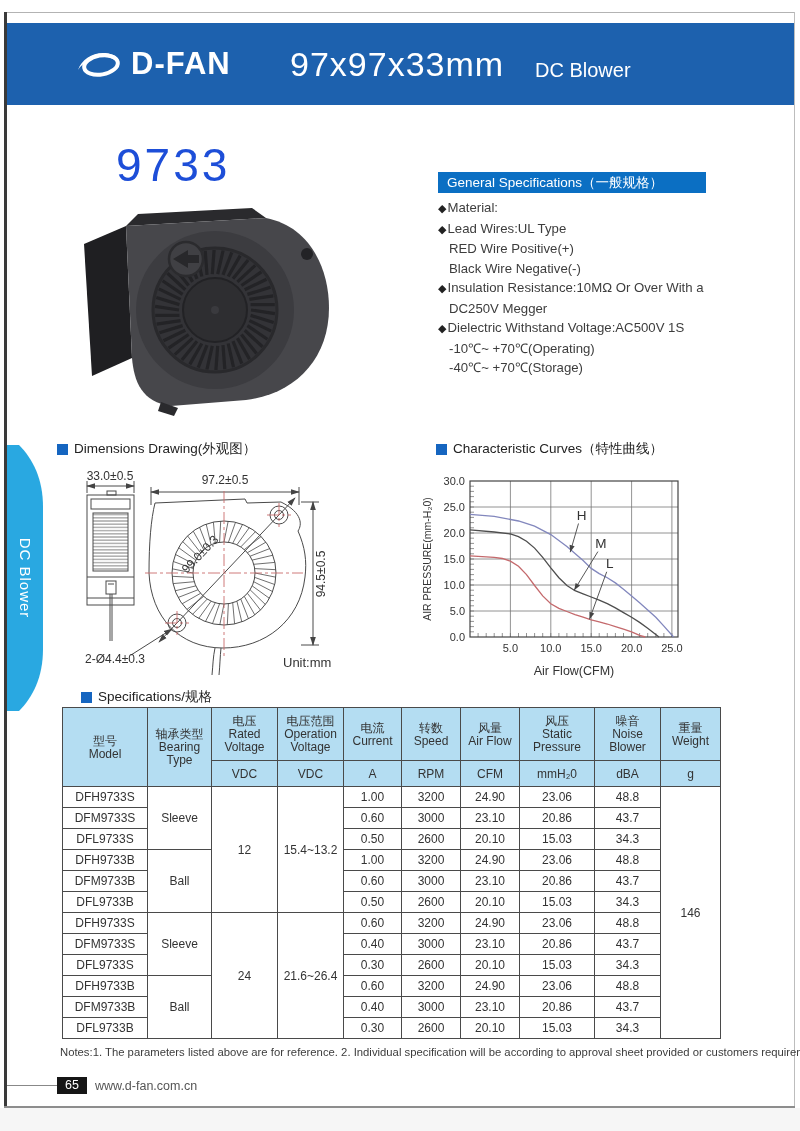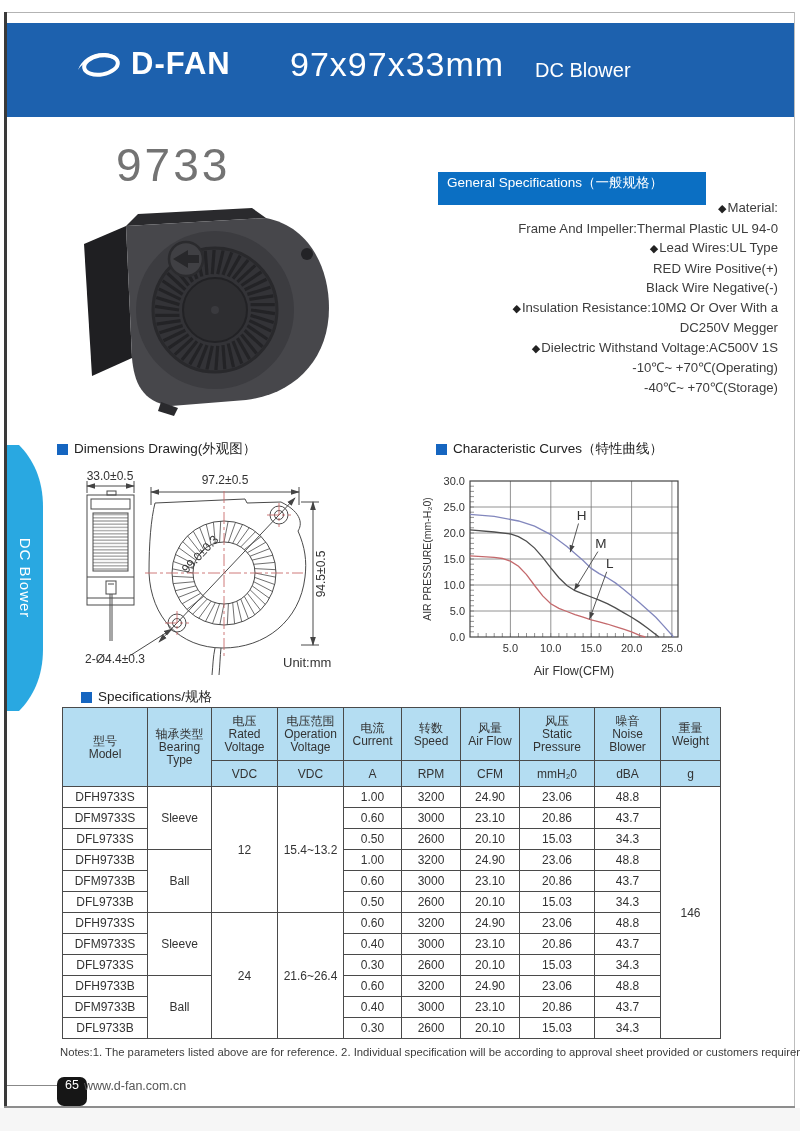--- a/index.html
+++ b/index.html
@@ -9,32 +9,32 @@
   }
   .abs{position:absolute;}
   
   .b-top{left:5px;top:12px;width:790px;height:1px;background:#b3b3b3;}
   .b-left{left:4px;top:12px;width:3px;height:1096px;background:#3a3a3a;}
   .b-right{left:794px;top:12px;width:1px;height:1095px;background:#bdbdbd;}
   .b-bottom{left:4px;top:1106px;width:791px;height:2px;background:#8d8d8d;}
   .below-strip{left:0;top:1108px;width:800px;height:23px;background:#f6f6f6;}
 
   
-  .header-bar{left:7px;top:23px;width:787px;height:94px;background:#1d61ae;}
+  .header-bar{left:7px;top:23px;width:787px;height:82px;background:#1d61ae;}
   .logo-icon{left:68px;top:24px;}
   .brand{left:124px;top:23px;font-size:31px;font-weight:bold;color:#fff;letter-spacing:1px;}
   .size-text{left:283px;top:22px;font-size:34px;font-weight:400;color:#fff;letter-spacing:1px;}
   .product-text{left:528px;top:36px;font-size:20px;color:#fff;}
 
-  .model-title{left:116px;top:138px;font-size:46px;color:#737373;letter-spacing:3px;}
+  .model-title{left:116px;top:138px;font-size:46px;color:#1d4ed8;letter-spacing:3px;}
 
   
-  .gs-bar{left:438px;top:172px;width:268px;height:33px;background:#0b6fc3;color:#fff;
+  .gs-bar{left:438px;top:172px;width:268px;height:21px;background:#0b6fc3;color:#fff;
           font-size:13.5px;line-height:21px;padding-left:9px;box-sizing:border-box;}
-  .gs-list{left:438px;top:198px;width:340px;text-align:right;}
+  .gs-list{left:438px;top:198px;width:340px;}
   .spec-line{font-size:13.2px;color:#3d3d3d;line-height:19.5px;white-space:nowrap;}
   .spec-line .diamond{font-size:11px;color:#222;margin-right:1px;}
   .spec-line.cont{padding-left:11px;}
 
   
   .sec-head{font-size:13.5px;color:#222;display:flex;align-items:center;gap:6px;white-space:nowrap;}
   .sec-sq{width:11px;height:11px;background:#1565c0;flex:0 0 auto;}
   .sec-dim{left:57px;top:440px;}
   .sec-cur{left:436px;top:440px;justify-content:space-between;}
   .sec-spec{left:57px;top:688px;margin-left:24px;}
@@ -44,23 +44,23 @@
   table.spec th, table.spec td{border:1px solid #4a4a4a;text-align:center;padding:0;}
   table.spec thead th{background:#b4ddf2;font-weight:normal;color:#333;}
   table.spec thead tr.r1 th{height:52px;}
   table.spec thead tr.r2 th{height:25px;font-size:12px;}
   .hcn{font-size:12px;line-height:14px;font-family:Liberation Serif, serif;}
   .hen{font-size:12px;line-height:13px;}
   table.spec td{font-size:12px;height:20px;color:#333;}
 
   .notes{left:60px;top:1046px;font-size:11.3px;color:#3c3c3c;white-space:nowrap;}
   .foot-line{left:7px;top:1085px;width:50px;height:1px;background:#888;}
-  .page-box{left:57px;top:1077px;width:30px;height:29px;background:#161616;color:#fff;
-            font-size:12.5px;line-height:17px;text-align:center;border-radius:7px;}
-  .website{left:84px;top:1079px;font-size:12.5px;color:#555;}
+  .page-box{left:57px;top:1077px;width:30px;height:17px;background:#161616;color:#fff;
+            font-size:12.5px;line-height:17px;text-align:center;}
+  .website{left:95px;top:1079px;font-size:12.5px;color:#555;}
 
   
   .side-tab{left:7px;top:445px;width:36px;height:266px;}
   .side-tab-label{position:absolute;left:-52px;top:123px;width:140px;height:20px;
      transform:rotate(90deg);color:#fff;font-size:15px;letter-spacing:1px;
      text-align:center;line-height:20px;}
 </style>
 </head>
 <body>
 
@@ -136,21 +136,20 @@
   <circle cx="149" cy="114" r="4" fill="#3a3a3e"></circle>
   <circle cx="120" cy="63" r="17" fill="#404044" stroke="#2b2b2e" stroke-width="2.5"></circle>
   <polygon points="107,63 122,54 122,59 133,59 133,67 122,67 122,72" fill="#28282b"></polygon>
   <circle cx="241" cy="58" r="6" fill="#232326"></circle>
   <path d="M95 206 L112 212 L108 220 L92 215 Z" fill="#2a2a2d"></path>
 </svg>
 
 <div class="abs gs-bar">General Specifications（一般规格）</div>
 <div class="abs gs-list" id="gs-list">
     <div class="spec-line"><span class="diamond">◆</span>Material:</div>
-    <div class="spec-line cont">Frame And Impeller:Thermal Plastic UL 94-0</div>
     <div class="spec-line"><span class="diamond">◆</span>Lead Wires:UL Type</div>
     <div class="spec-line cont">RED Wire Positive(+)</div>
     <div class="spec-line cont">Black Wire Negative(-)</div>
     <div class="spec-line"><span class="diamond">◆</span>Insulation Resistance:10MΩ Or Over With a</div>
     <div class="spec-line cont">DC250V Megger</div>
     <div class="spec-line"><span class="diamond">◆</span>Dielectric Withstand Voltage:AC500V 1S</div>
     <div class="spec-line cont">-10℃~ +70℃(Operating)</div>
     <div class="spec-line cont">-40℃~ +70℃(Storage)</div>
   </div>
 

